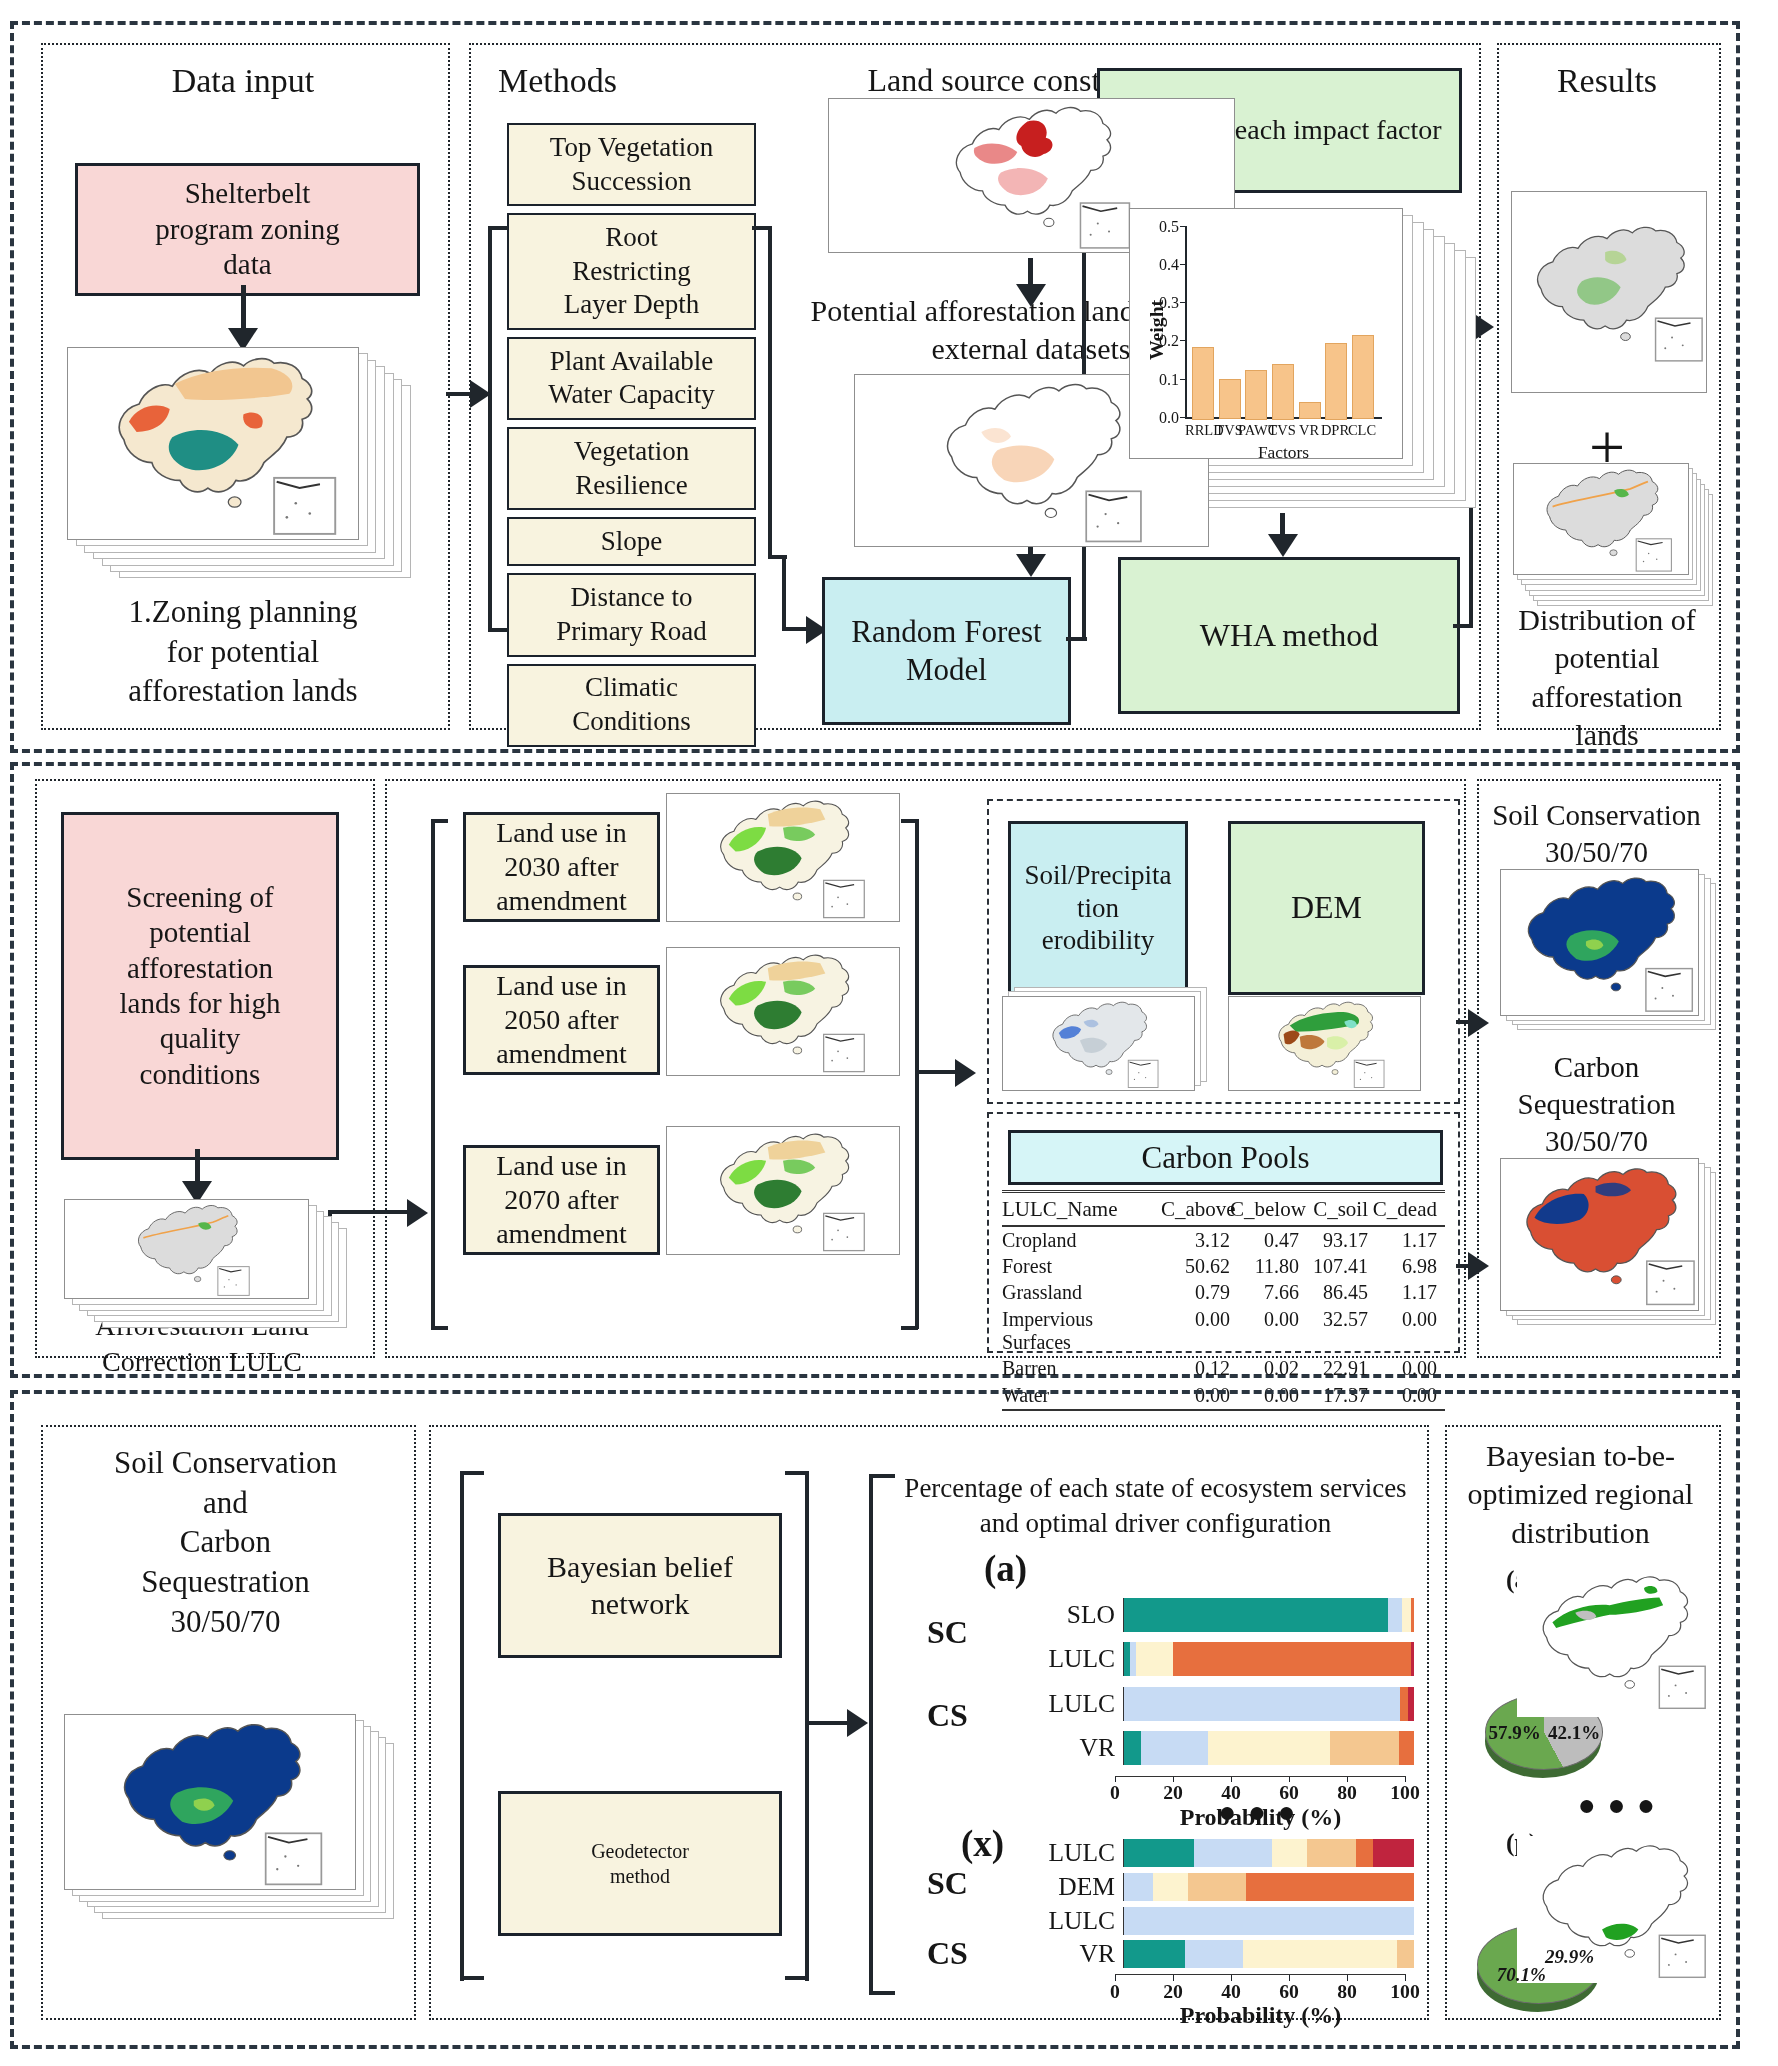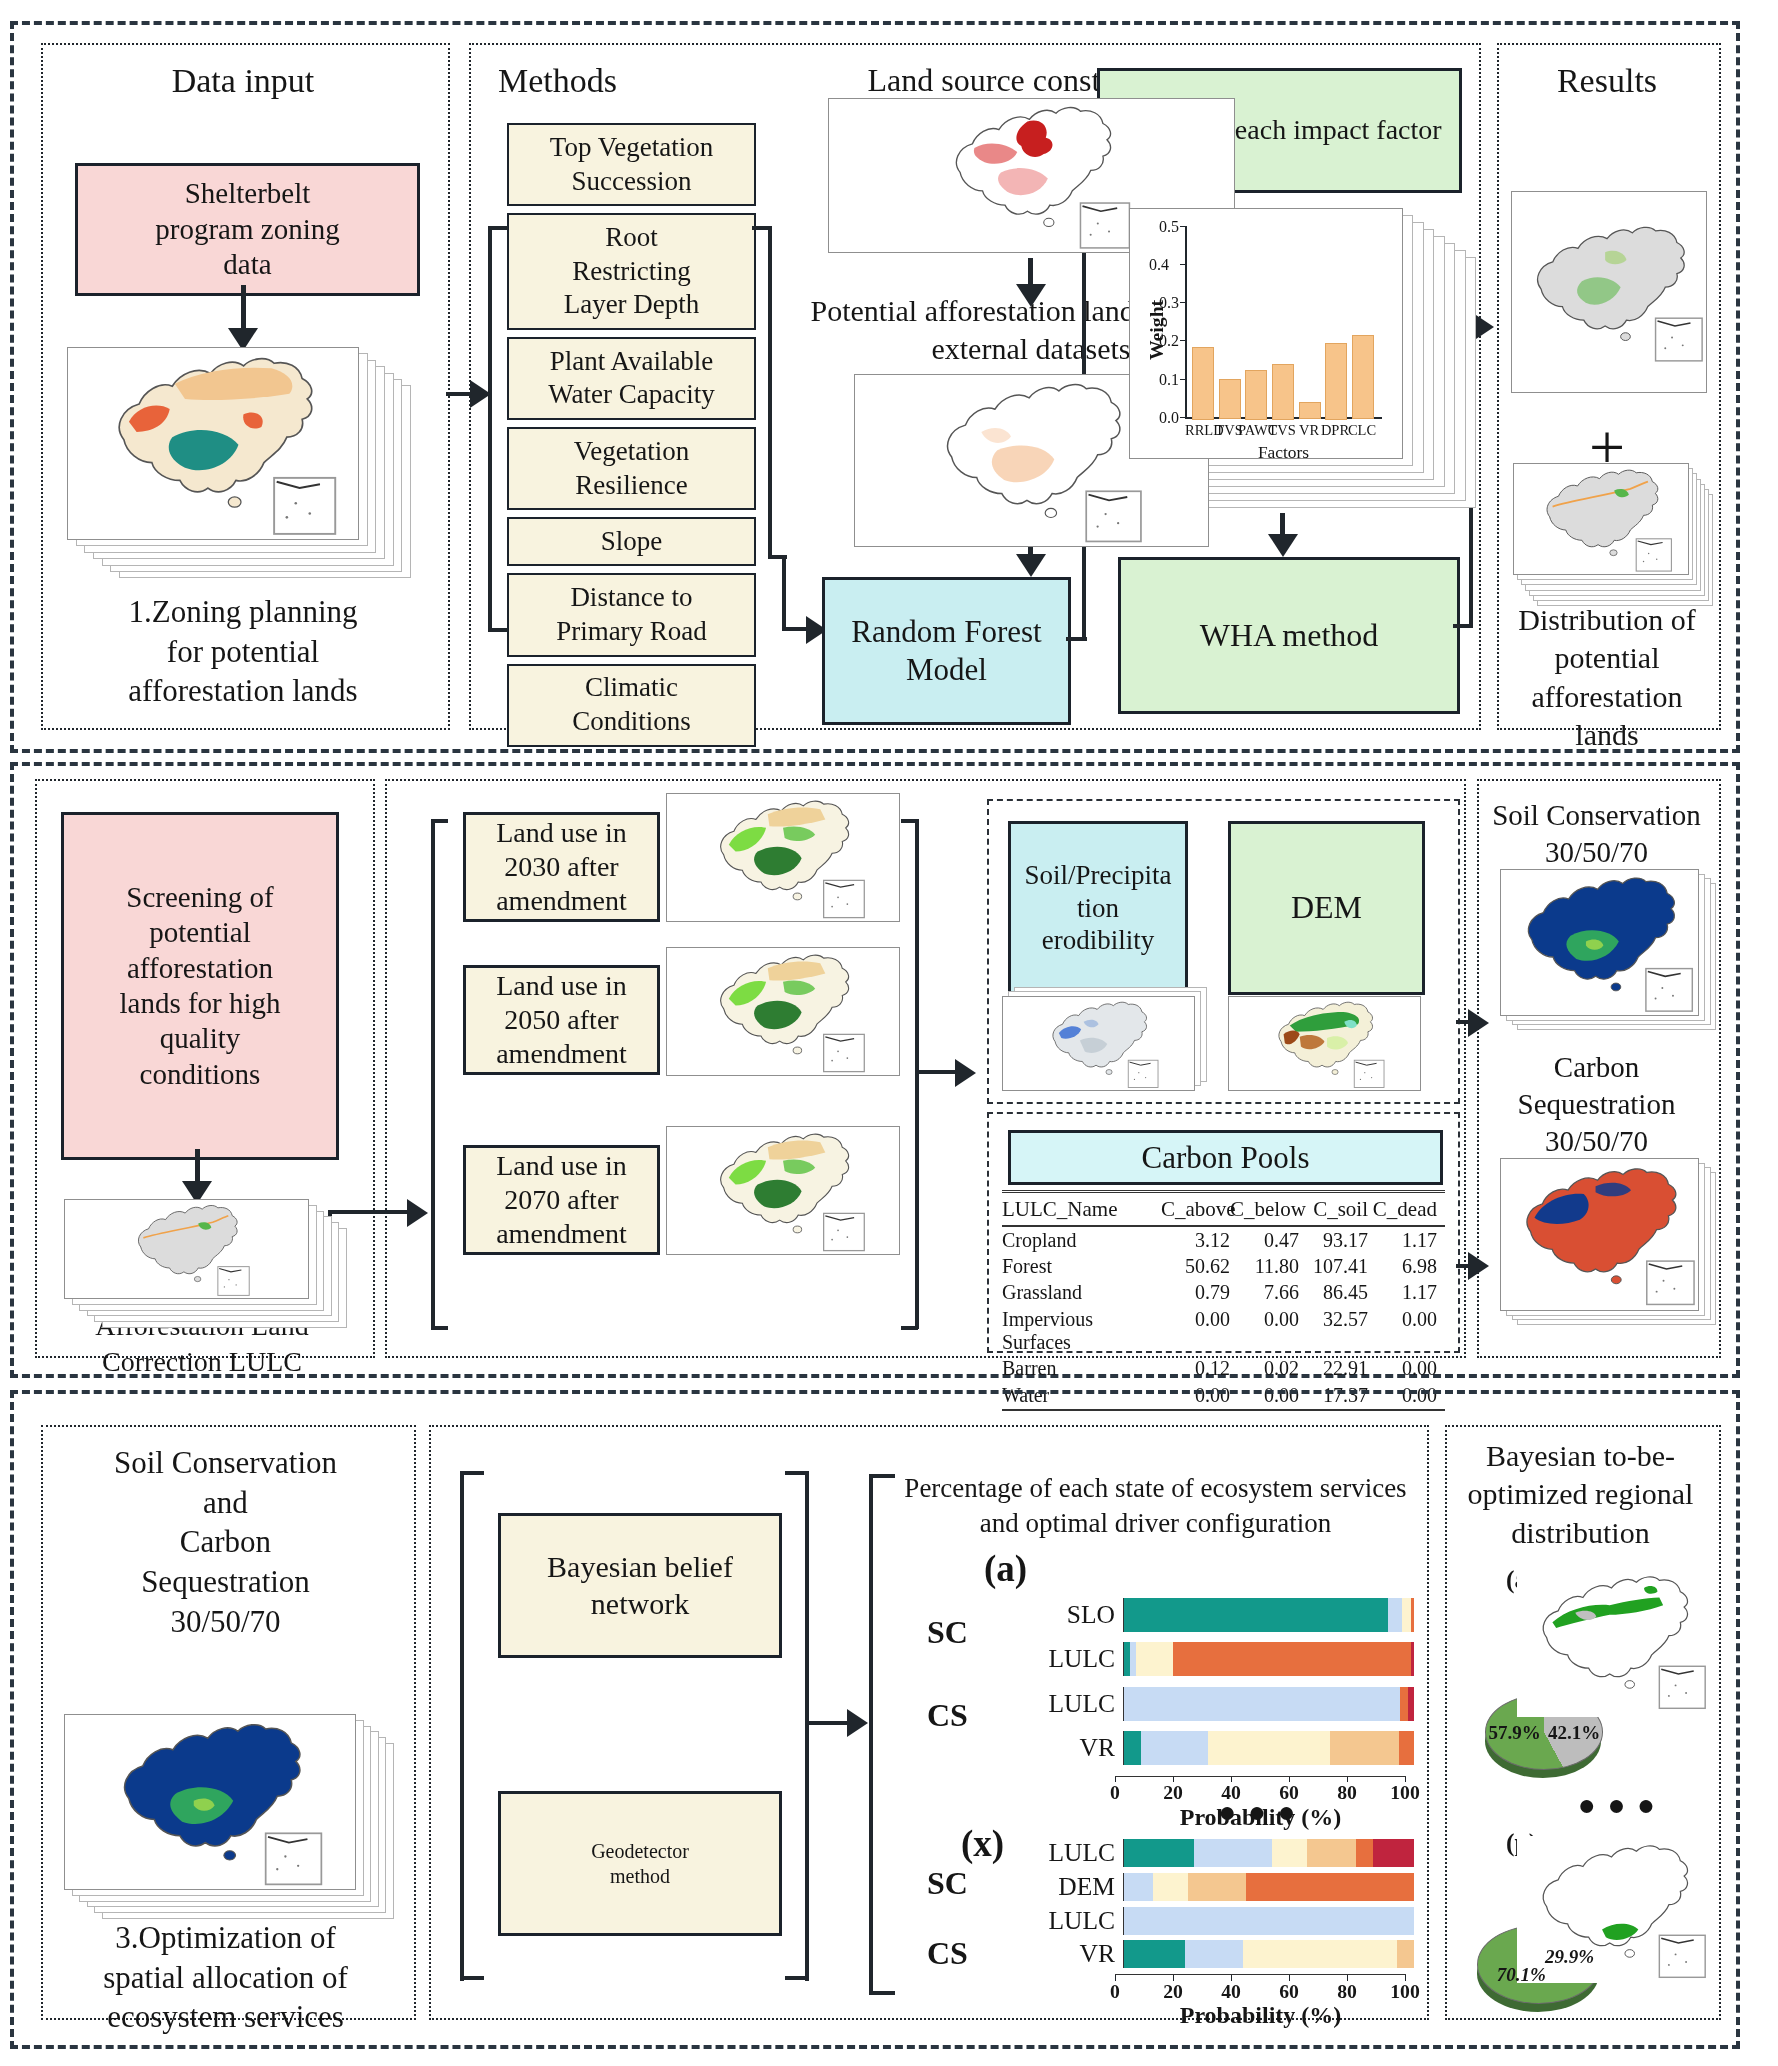--- a/index.html
+++ b/index.html
@@ -182,21 +182,21 @@
         <div class="ln" style="left:55px;top:17.4px;width:1.7px;height:191px;"></div>
         <div class="ln" style="left:55px;top:208px;width:197px;height:1.7px;"></div>
         <div class="wtick" style="left:19px;top:200px;width:30px;text-align:right;">0.0</div>
         <div class="ln" style="left:50px;top:208px;width:4.6px;height:1.2px;"></div>
         <div class="wtick" style="left:19px;top:162px;width:30px;text-align:right;">0.1</div>
         <div class="ln" style="left:50px;top:170px;width:4.6px;height:1.2px;"></div>
         <div class="wtick" style="left:19px;top:123px;width:30px;text-align:right;">0.2</div>
         <div class="ln" style="left:50px;top:131px;width:4.6px;height:1.2px;"></div>
         <div class="wtick" style="left:19px;top:85px;width:30px;text-align:right;">0.3</div>
         <div class="ln" style="left:50px;top:93px;width:4.6px;height:1.2px;"></div>
-        <div class="wtick" style="left:19px;top:47px;width:30px;text-align:left;">0.4</div>
+        <div class="wtick" style="left:19px;top:47px;width:30px;text-align:right;">0.4</div>
         <div class="ln" style="left:50px;top:55px;width:4.6px;height:1.2px;"></div>
         <div class="wtick" style="left:19px;top:8.7px;width:30px;text-align:right;">0.5</div>
         <div class="ln" style="left:50px;top:17px;width:4.6px;height:1.2px;"></div>
         <div class="wbar" style="left:62px;top:138px;width:19.7px;height:71px;"></div>
         <div class="wxt" style="left:55px;top:213px;width:34px;">RRLD</div>
         <div class="wbar" style="left:89px;top:170px;width:19.7px;height:38px;"></div>
         <div class="wxt" style="left:82px;top:213px;width:34px;">TVS</div>
         <div class="wbar" style="left:115px;top:161px;width:19.7px;height:48px;"></div>
         <div class="wxt" style="left:108px;top:213px;width:34px;">PAWC</div>
         <div class="wbar" style="left:142px;top:155px;width:19.7px;height:54px;"></div>
@@ -537,23 +537,20 @@
           <circle cx="176" cy="130" r="1" fill="#777"></circle>
           <circle cx="158" cy="133" r="1" fill="#777"></circle>
         </svg>
       </div>
   <div class="page" style="left: 38px; top: 29px; width: 100%; height: 100%;"></div>
       <div class="page" style="left: 30px; top: 23px; width: 100%; height: 100%;"></div>
       <div class="page" style="left: 22.6px; top: 17.4px; width: 100%; height: 100%;"></div>
       <div class="page" style="left: 15px; top: 11.6px; width: 100%; height: 100%;"></div>
       <div class="page" style="left: 7.5px; top: 5.8px; width: 100%; height: 100%;"></div>
     </div>
-  <div class="txt pre" style="left:46px;top:1911px;width:359px;font-size:31px;">3.Optimization of
-spatial allocation of
-ecosystem services</div>
 
   <div class="ln" style="left:460px;top:1471px;width:4px;height:510px;"></div>
   <div class="ln" style="left:460px;top:1471px;width:24px;height:4px;"></div>
   <div class="ln" style="left:460px;top:1976px;width:24px;height:4px;"></div>
   <div class="box cream pre" style="left:498px;top:1506px;width:278px;height:139px;font-size:30px;">Bayesian belief
 network</div>
   <div class="box cream pre" style="left:498px;top:1784px;width:278px;height:139px;font-size:20px;">Geodetector
 method</div>
   <div class="ln" style="left:805px;top:1471px;width:4px;height:510px;"></div>
   <div class="ln" style="left:785px;top:1471px;width:24px;height:4px;"></div>

